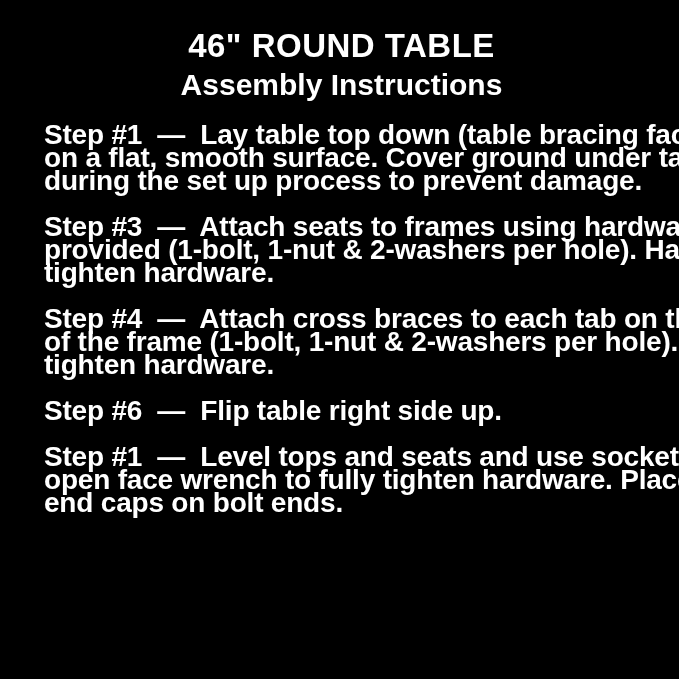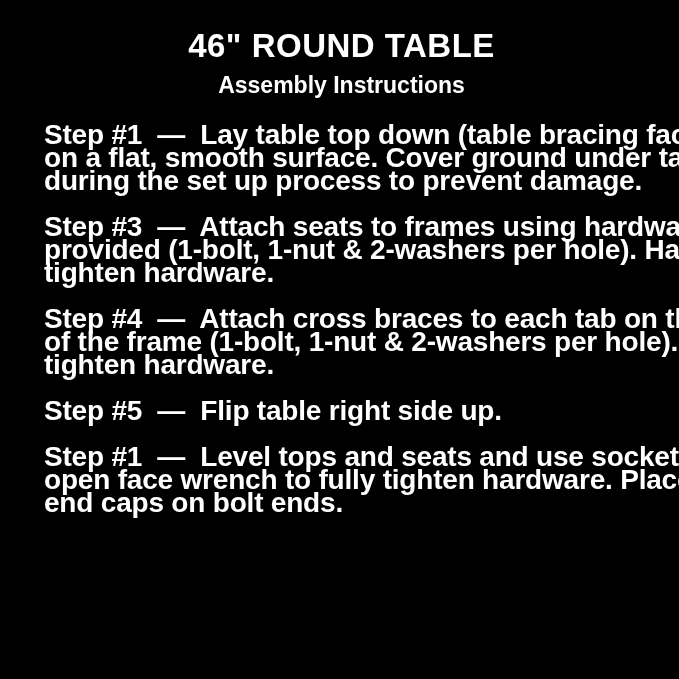--- a/index.html
+++ b/index.html
@@ -26,21 +26,21 @@
     text-align: center;
     margin-bottom: 20px;
   }
   .title {
     font-size: 33px;
     line-height: 40px;
     letter-spacing: 0.5px;
     white-space: pre;
   }
   .subtitle {
-    font-size: 23px;
+    font-size: 30px;
     line-height: 32px;
     margin-top: 3px;
     white-space: pre;
   }
   .steps {
     margin-top: 22px;
   }
   .step {
     font-size: 28px;
     line-height: 23px;
@@ -61,18 +61,18 @@
   <div class="steps">
     <div class="step">Step #1  —  Lay table top down (table bracing facing up)
 on a flat, smooth surface. Cover ground under table top
 during the set up process to prevent damage.</div>
     <div class="step">Step #3  —  Attach seats to frames using hardware
 provided (1-bolt, 1-nut &amp; 2-washers per hole). Hand
 tighten hardware.</div>
     <div class="step">Step #4  —  Attach cross braces to each tab on the center
 of the frame (1-bolt, 1-nut &amp; 2-washers per hole). Hand
 tighten hardware.</div>
-    <div class="step">Step #5  —  Flip table right side up.</div>
+    <div class="step">Step #6  —  Flip table right side up.</div>
     <div class="step">Step #1  —  Level tops and seats and use socket and
 open face wrench to fully tighten hardware. Place bolt
 end caps on bolt ends.</div>
   </div>
 </div>
 
 </body></html>

